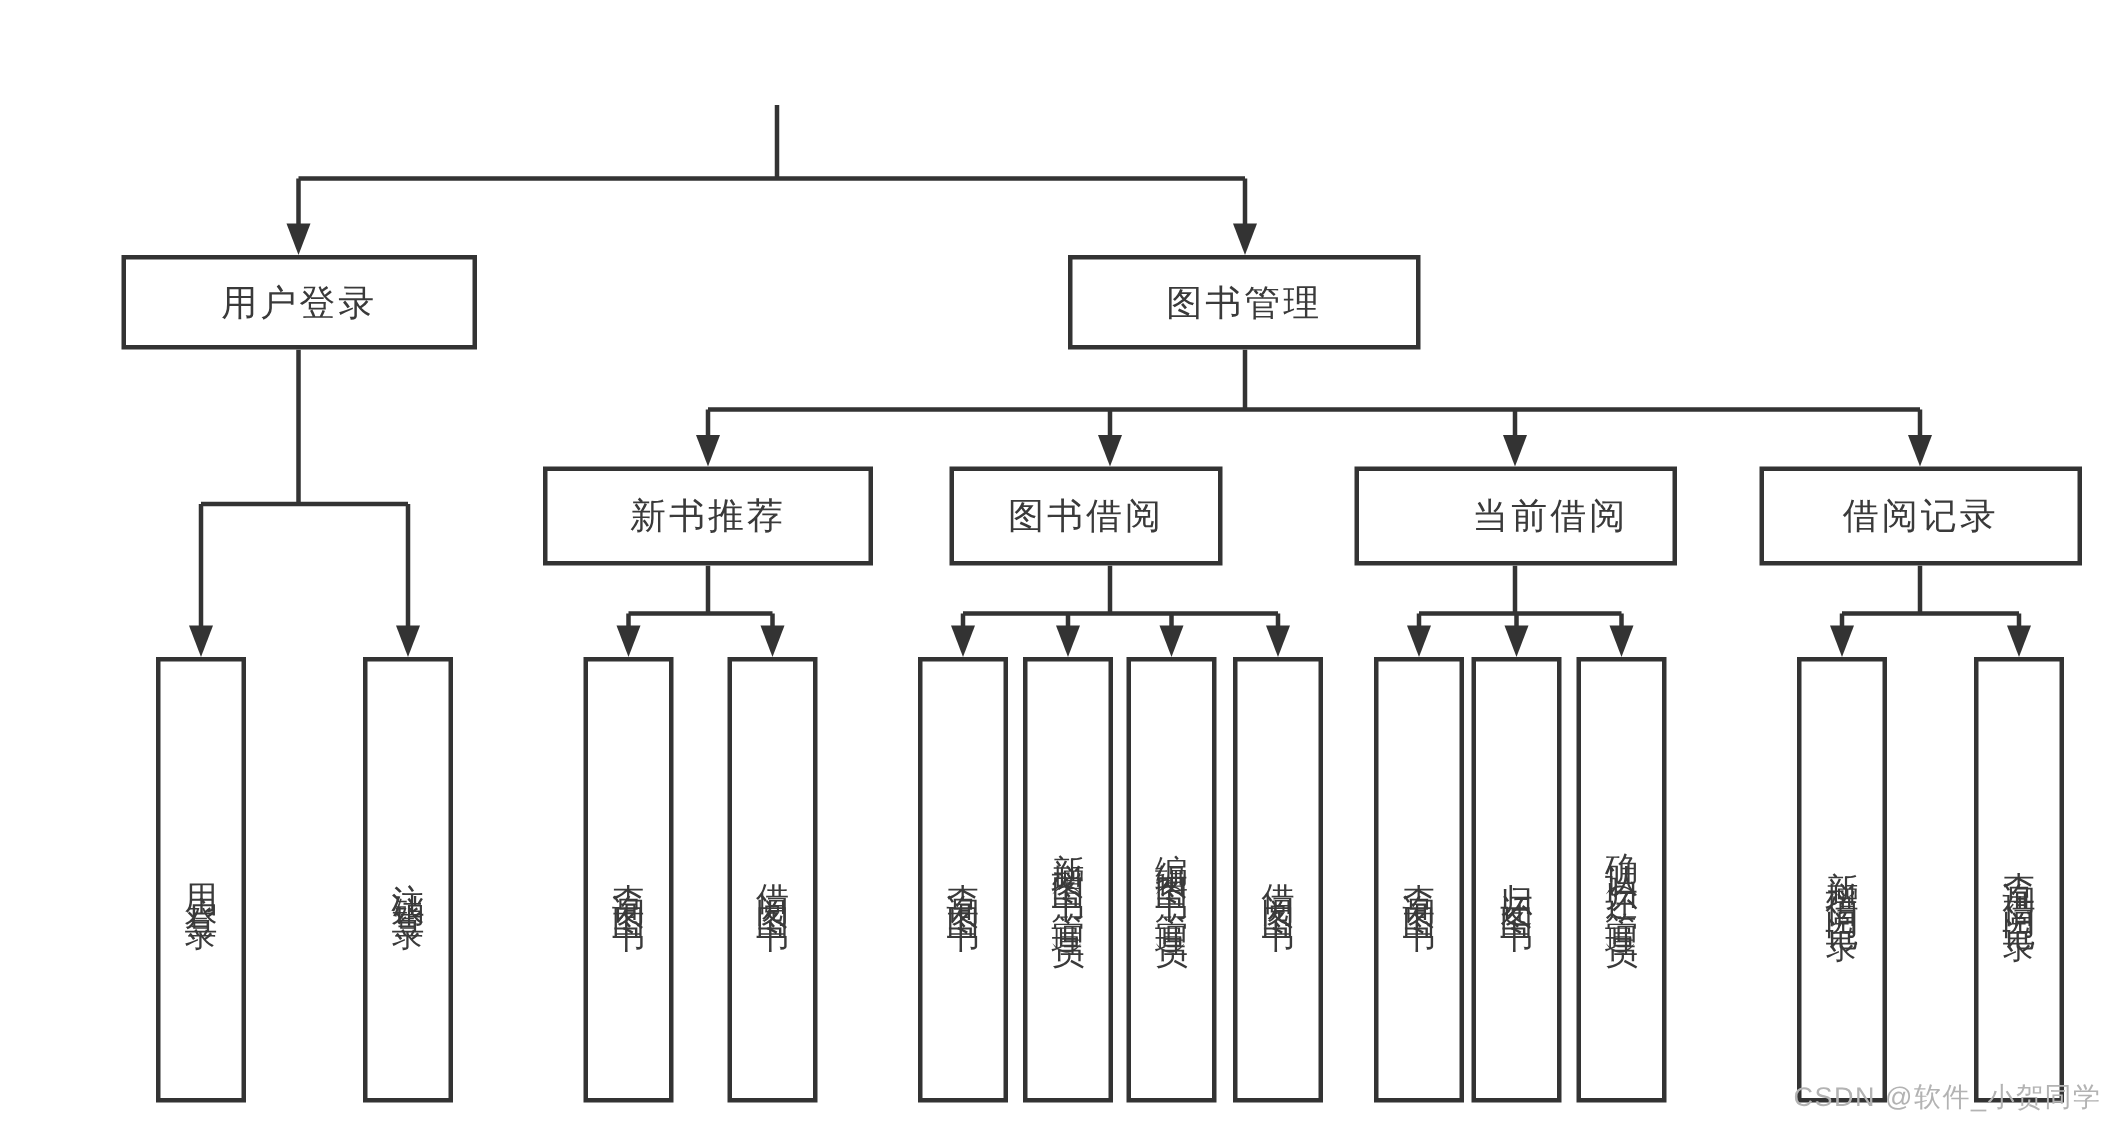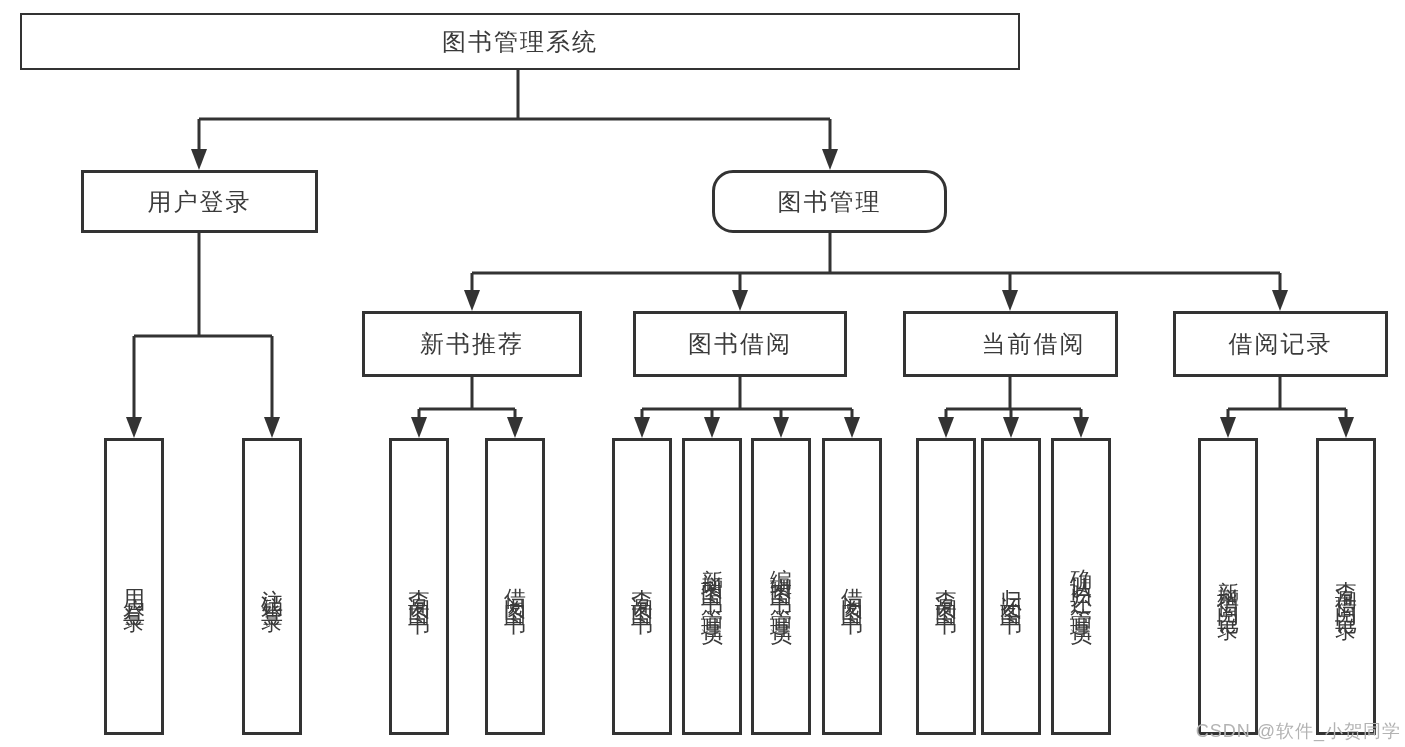--- a/index.html
+++ b/index.html
@@ -127,35 +127,32 @@
       <polygon points="1073,417 1089,417 1081,438"></polygon>
     </g>
 
     <g>
       <path d="M1280,377 V409 M1228,409 H1346 M1228,409 V420 M1346,409 V420"></path>
       <polygon points="1220,417 1236,417 1228,438"></polygon>
       <polygon points="1338,417 1354,417 1346,438"></polygon>
     </g>
   </svg>
 
-  <div class="box root-box">
-    <span class="hlabel">图书管理系统</span>
-  </div>
 
   <div class="box l2" style="left:81px;width:237px;">
     <span class="hlabel">用户登录</span>
   </div>
-  <div class="box l2" style="left:712px;width:235px;border-radius:21px;">
+  <div class="box l2" style="left:712px;width:235px;">
     <span class="hlabel">图书管理</span>
   </div>
 
   <div class="box l3" style="left:362px;width:220px;">
     <span class="hlabel">新书推荐</span>
   </div>
-  <div class="box l3" style="left:633px;width:214px;">
+  <div class="box l3" style="left:633px;width:182px;">
     <span class="hlabel">图书借阅</span>
   </div>
   <div class="box l3" style="left:903px;width:215px;padding-left:46px;">
     <span class="hlabel">当前借阅</span>
   </div>
   <div class="box l3" style="left:1173px;width:215px;">
     <span class="hlabel">借阅记录</span>
   </div>
 
   <div class="box leaf" style="left:104px;">

